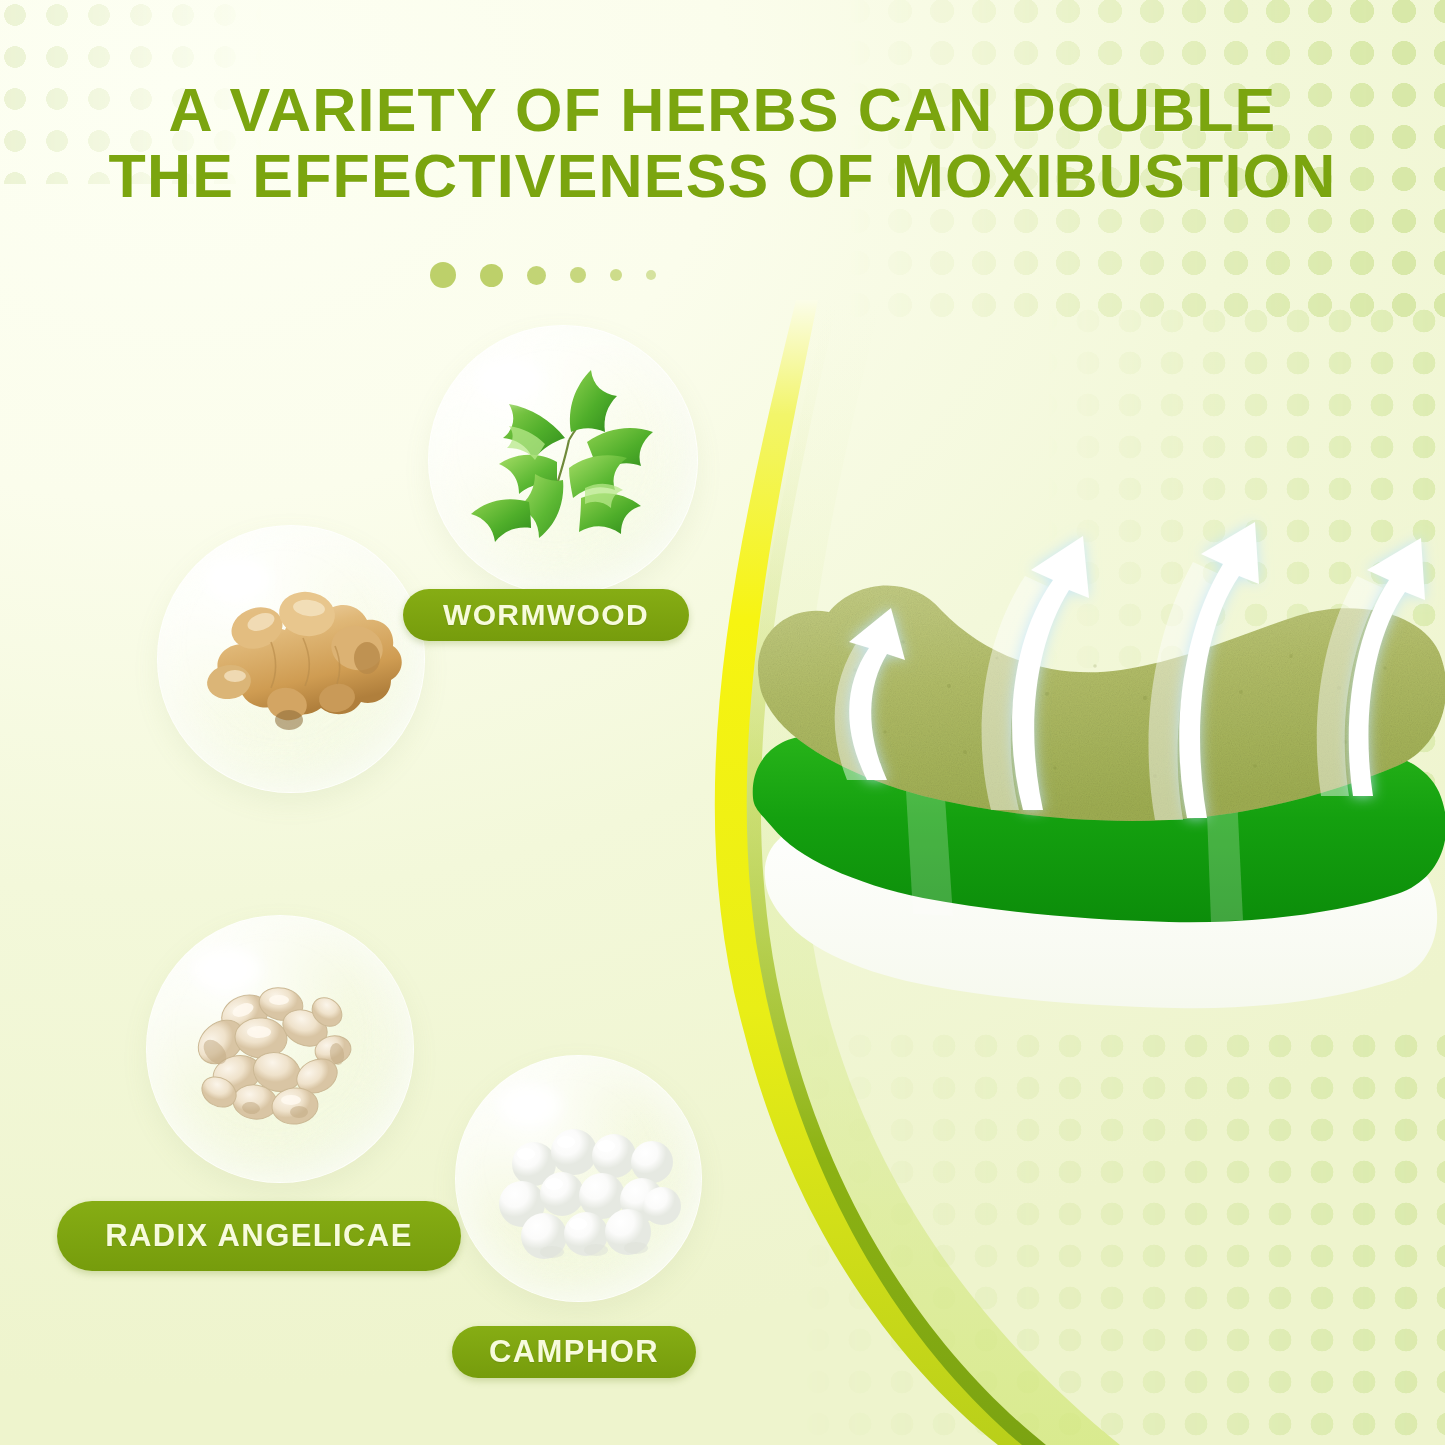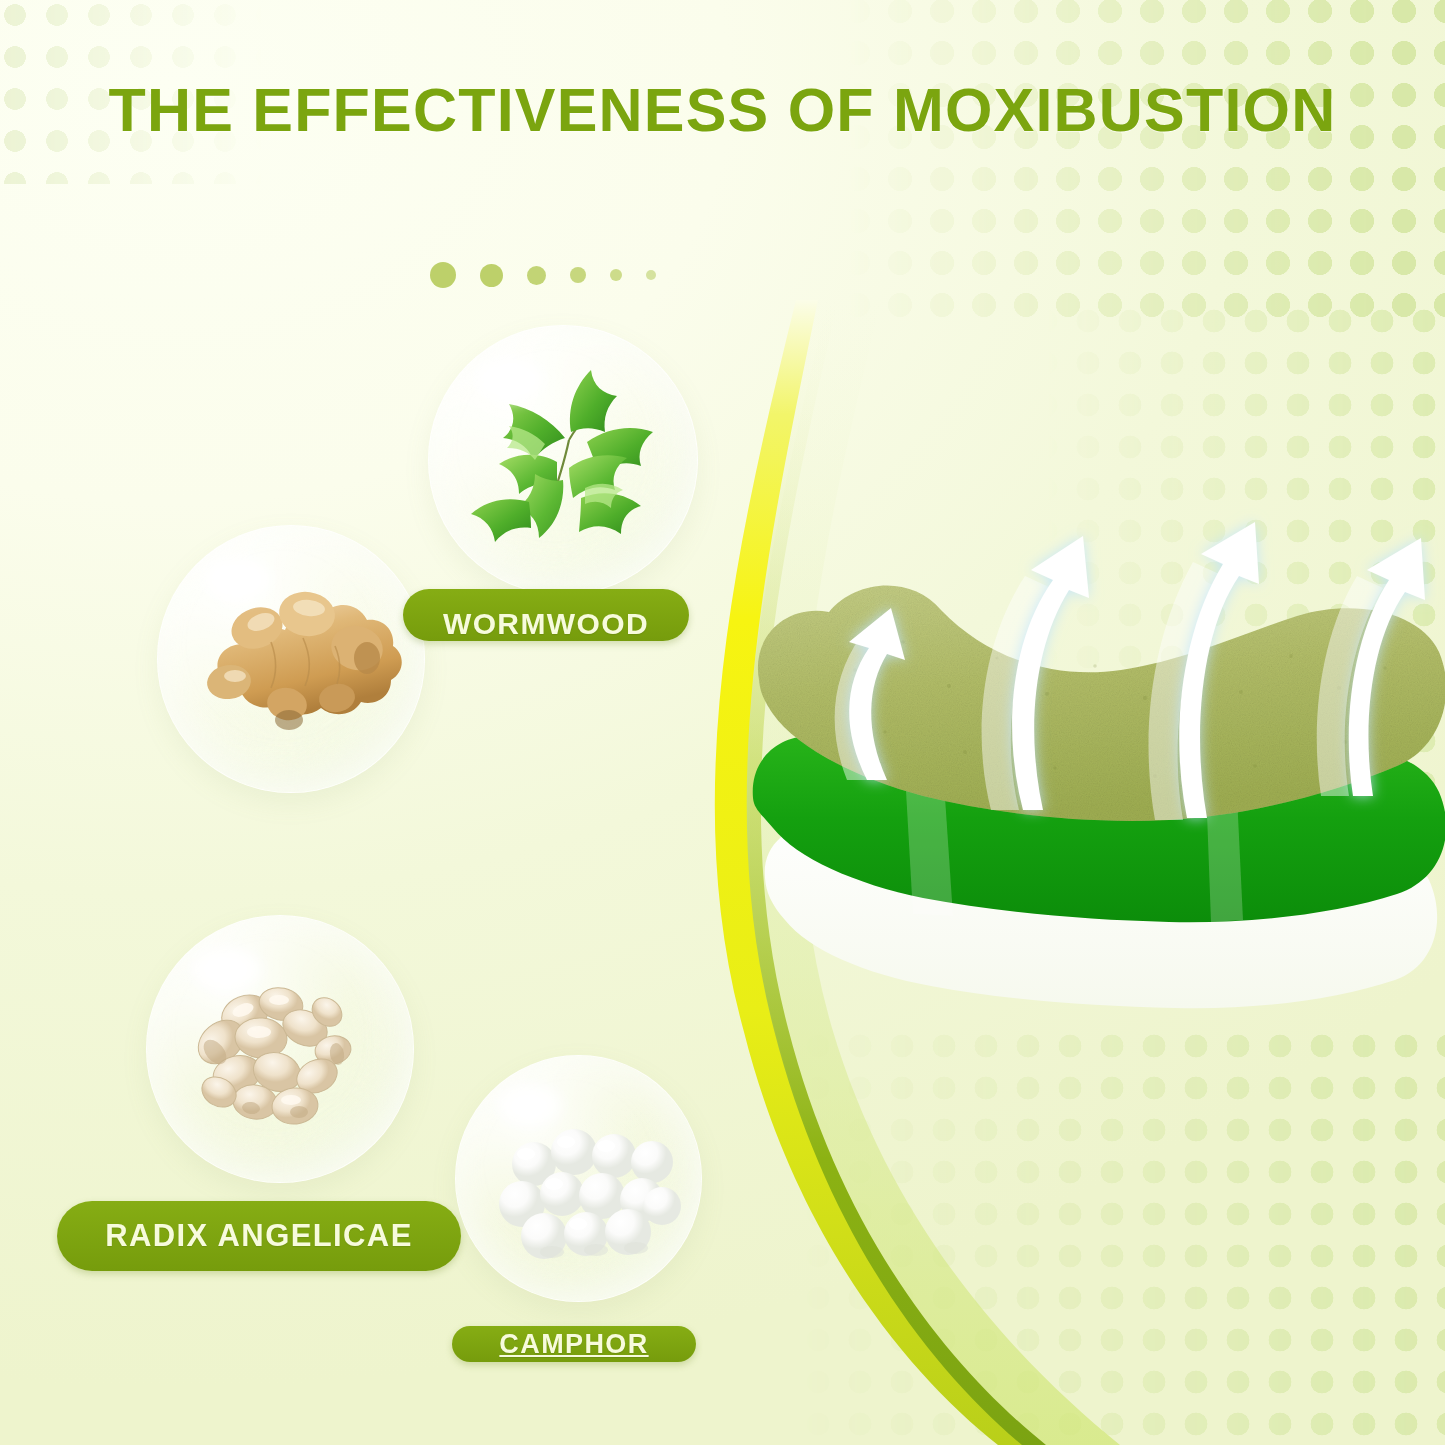--- a/index.html
+++ b/index.html
@@ -102,20 +102,21 @@
 <body>
 
 <div class="canvas">
 
   <div class="dots dots-tl"></div>
   <div class="dots dots-tr"></div>
   <div class="dots dots-r"></div>
   <div class="dots dots-br"></div>
 
   <div class="title-block">
+    <div class="title-line">A VARIETY OF HERBS CAN DOUBLE</div>
     <div class="title-line">THE EFFECTIVENESS OF MOXIBUSTION</div>
   </div>
 
   <div class="title-dots">
     <i style="width:26px;height:26px;"></i>
     <i style="width:23px;height:23px;"></i>
     <i style="width:19px;height:19px;opacity:.92;"></i>
     <i style="width:16px;height:16px;opacity:.85;"></i>
     <i style="width:12px;height:12px;opacity:.75;"></i>
     <i style="width:10px;height:10px;opacity:.6;"></i>
@@ -188,21 +189,21 @@
           </g>
 
           <g fill="#b7e88a" opacity=".75">
             <path d="M -18 -14 c -10 -10 -22 -16 -36 -18 c 6 8 4 16 -2 22 c 12 0 22 4 28 12 z"></path>
             <path d="M 22 30 c 12 -6 26 -6 38 2 c -8 3 -12 9 -12 18 c -8 -7 -17 -8 -26 -4 z"></path>
           </g>
         </g>
       </svg>
     </div>
   </div>
-  <div class="pill" style="left:403px;top:589px;width:286px;height:52px;font-size:30px;align-items:flex-end;">
+  <div class="pill" style="left:403px;top:589px;width:286px;height:52px;font-size:30px;">
     <span>WORMWOOD</span>
   </div>
 
   <div class="bubble" style="left:157px;top:525px;width:266px;height:266px;">
     <div class="inner">
       <svg viewBox="0 0 266 266" style="width:100%;height:100%;">
         <defs>
           <linearGradient id="gingerG" x1="0" y1="0" x2="0.4" y2="1">
             <stop offset="0%" stop-color="#f3dcb6"></stop>
             <stop offset="35%" stop-color="#e0b878"></stop>
@@ -325,21 +326,21 @@
           </g>
           <g fill="#dfe3da" opacity=".6">
             <ellipse cx="96" cy="196" rx="12" ry="6"></ellipse>
             <ellipse cx="140" cy="194" rx="12" ry="6"></ellipse>
             <ellipse cx="180" cy="192" rx="12" ry="6"></ellipse>
           </g>
         </g>
       </svg>
     </div>
   </div>
-  <div class="pill" style="left:452px;top:1326px;width:244px;height:36px;font-size:27px;text-decoration:underline;">
+  <div class="pill" style="left:452px;top:1326px;width:244px;height:52px;font-size:31px;">
     <span>CAMPHOR</span>
   </div>
 
   <div class="patch">
     <svg viewBox="0 0 720 640">
       <defs>
         <linearGradient id="herbTop" x1="0" y1="0" x2="0.2" y2="1">
           <stop offset="0%" stop-color="#c4cd85"></stop>
           <stop offset="45%" stop-color="#b2bd68"></stop>
           <stop offset="100%" stop-color="#9fae52"></stop>

